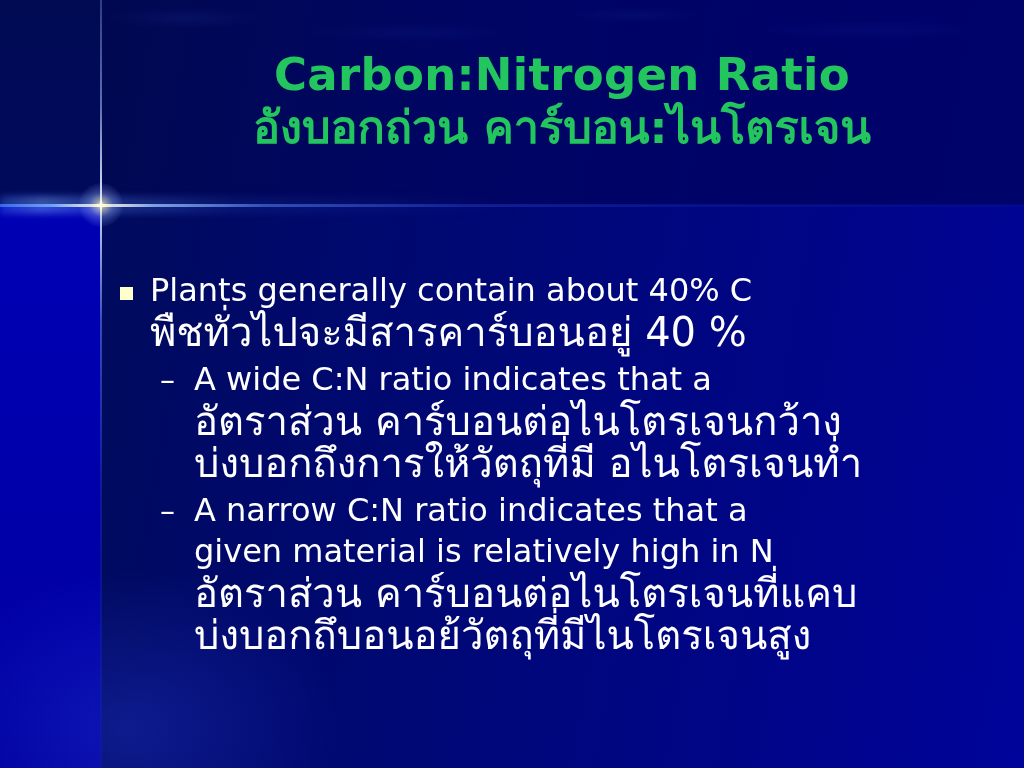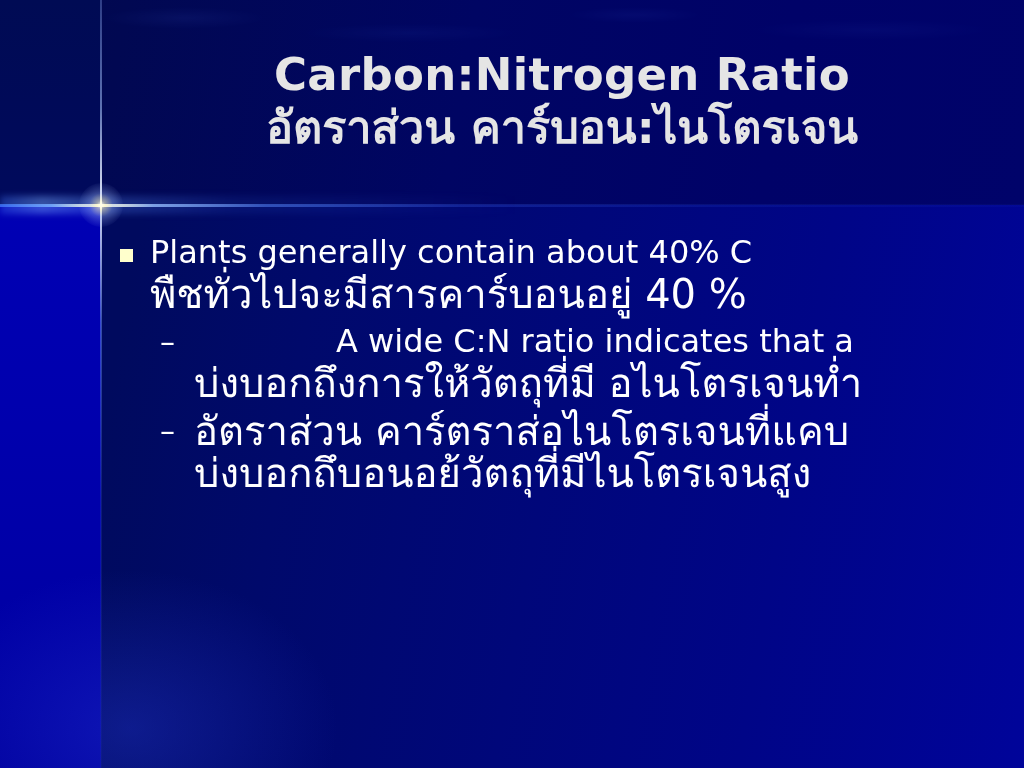--- a/index.html
+++ b/index.html
@@ -148,21 +148,21 @@
       rgba(60,100,220,0) 75%);
   }
 
   
   .title-block {
     position: absolute;
     left: 112px;
     top: 50px;
     width: 900px;
     text-align: center;
-    color: #e5e5e5;
+    color: #22c55e;
   }
   .title-en {
     font-family: "DejaVu Sans", "Liberation Sans", sans-serif;
     font-size: 45px;
     font-weight: bold;
     line-height: 50px;
     letter-spacing: .3px;
     white-space: nowrap;
   }
   .title-th {
@@ -178,20 +178,21 @@
     position: absolute;
     left: 116px;
     top: 232px;
     width: 880px;
     color: #ffffff;
   }
   .bullet-l1 {
     position: relative;
     padding-left: 34px;
     margin-bottom: 2px;
+    margin-top: 38px;
   }
   .bullet-l1 .marker-square {
     position: absolute;
     left: 4px;
     top: 17px;
     width: 13px;
     height: 13px;
     background: #ffffcc;
   }
   .line-en {
@@ -213,21 +214,21 @@
   }
   .bullet-l2 .marker-dash {
     position: absolute;
     left: 44px;
     top: 0;
     font-family: "DejaVu Sans", "Liberation Sans", sans-serif;
     font-size: 30px;
     line-height: 41px;
     color: #ffffff;
   }
-  .l2-first-line { text-indent: 0; text-align: center; }
+  .l2-first-line { text-indent: 0; }
 </style>
 </head>
 <body>
 
 <div id="slide">
 
   <div class="bg-layer">
     <div class="band-top"></div>
     <div class="band-bottom"></div>
     <div class="column-right-lower"></div>
@@ -237,38 +238,41 @@
     <div class="glow-bottom-left"></div>
   </div>
 
   <div class="beam-horizontal-soft"></div>
   <div class="beam-vertical"></div>
   <div class="beam-horizontal"></div>
   <div class="star-core"></div>
 
   <div class="title-block">
     <div class="title-en">Carbon:Nitrogen Ratio</div>
-    <div class="title-th">อัตราส่วน คาร์บอน:ไนโตรเจน</div>
+    <div class="title-th">อังบอกถ่วน คาร์บอน:ไนโตรเจน</div>
   </div>
 
   <div class="body-block">
 
     <div class="bullet-l1">
       <span class="marker-square"></span>
       <div class="line-en">Plants generally contain about 40%  C</div>
       <div class="line-th">พืชทั่วไปจะมีสารคาร์บอนอยู่ 40 %</div>
     </div>
 
     <div class="bullet-l2">
       <span class="marker-dash">–</span>
       <div class="line-en l2-first-line">A wide C:N ratio indicates that a</div>
+      <div class="line-th">อัตราส่วน คาร์บอนต่อไนโตรเจนกว้าง</div>
       <div class="line-th">บ่งบอกถึงการให้วัตถุที่มี อไนโตรเจนท่ำ</div>
     </div>
 
     <div class="bullet-l2">
       <span class="marker-dash">–</span>
-      <div class="line-th">อัตราส่วน คาร์ตราส่อไนโตรเจนที่แคบ</div>
+      <div class="line-en l2-first-line">A narrow C:N ratio indicates that a</div>
+      <div class="line-en">given material is relatively high in N</div>
+      <div class="line-th">อัตราส่วน คาร์บอนต่อไนโตรเจนที่แคบ</div>
       <div class="line-th">บ่งบอกถึบอนอย้วัตถุที่มีไนโตรเจนสูง</div>
     </div>
 
   </div>
 
 </div>
 
 </body></html>

